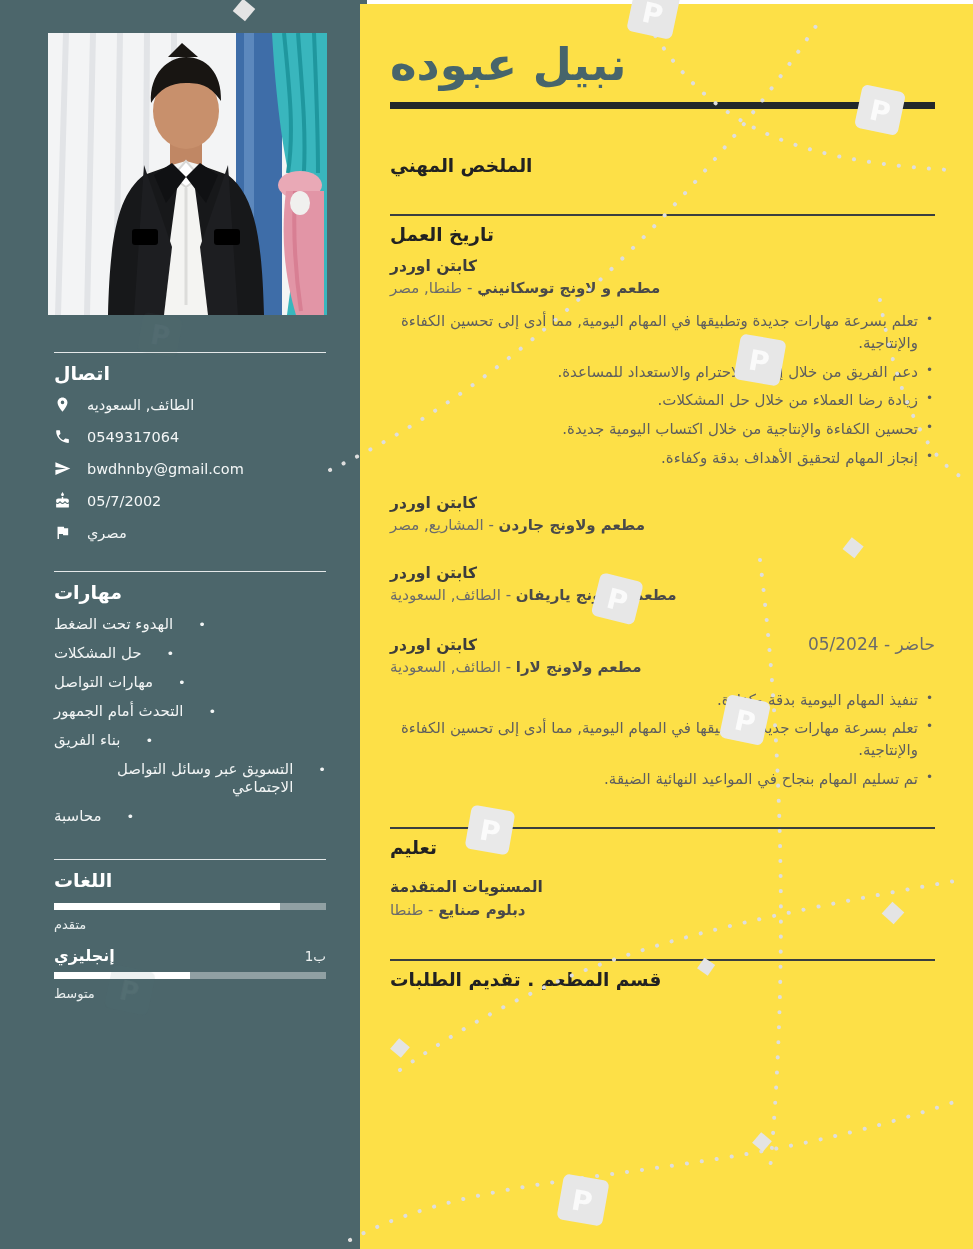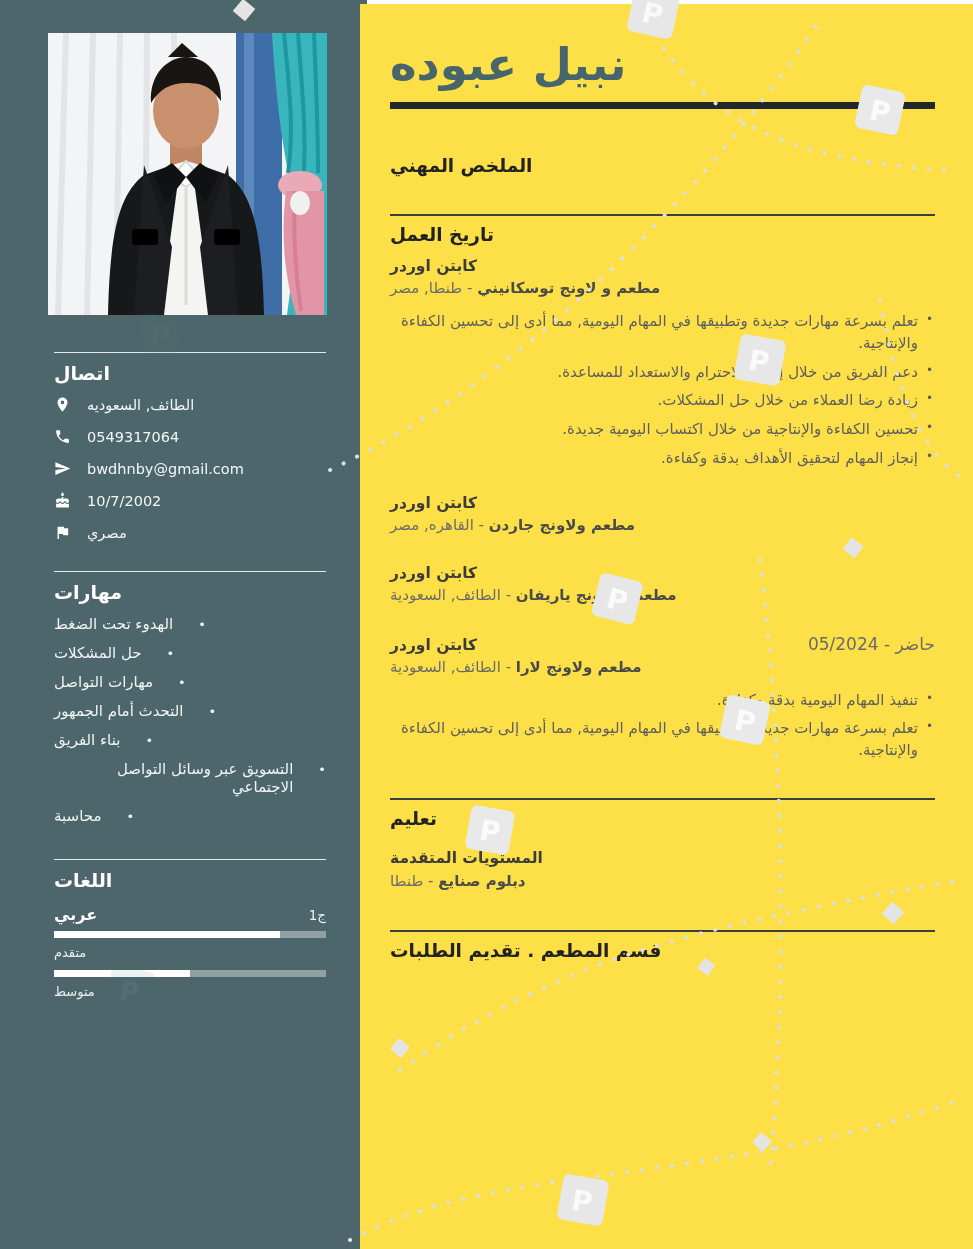--- a/index.html
+++ b/index.html
@@ -127,21 +127,21 @@
             </svg>
           </span>
         <span class="c-tx">bwdhnby@gmail.com</span>
       </div>
       <div class="c-row">
         <span class="c-ic">
             <svg viewBox="0 0 24 24">
               <path d="M12 6c1.11 0 2-.9 2-2 0-.38-.1-.73-.29-1.03L12 0l-1.71 2.97c-.19.3-.29.65-.29 1.03 0 1.1.9 2 2 2zm4.6 9.99l-1.07-1.07-1.08 1.07c-1.3 1.3-3.58 1.31-4.89 0l-1.07-1.07-1.09 1.07C6.75 16.64 5.88 17 4.96 17c-.73 0-1.4-.23-1.96-.61V21c0 .55.45 1 1 1h16c.55 0 1-.45 1-1v-4.61c-.56.38-1.23.61-1.96.61-.92 0-1.79-.36-2.44-1.01zM18 9h-5V7h-2v2H6c-1.66 0-3 1.34-3 3v1.54c0 1.08.88 1.96 1.96 1.96.52 0 1.02-.2 1.38-.57l2.14-2.13 2.13 2.13c.74.74 2.03.74 2.77 0l2.14-2.13 2.13 2.13c.37.37.86.57 1.38.57 1.08 0 1.96-.88 1.96-1.96V12c0-1.66-1.34-3-3-3z"></path>
             </svg>
           </span>
-        <span class="c-tx">10/7/2002</span>
+        <span class="c-tx">05/7/2002</span>
       </div>
       <div class="c-row">
         <span class="c-ic">
             <svg viewBox="0 0 24 24">
               <path d="M14.4 6L14 4H5v17h2v-7h5.6l.4 2h7V6z"></path>
             </svg>
           </span>
         <bdi class="c-tx">مصري</bdi>
       </div>
     </section>
@@ -174,30 +174,30 @@
         </div>
       <div class="skill">
           <bdi>محاسبة</bdi>
           <span class="sdot">•</span>
         </div>
     </section>
 
     <section class="side-section" style="margin-top:34px;">
       <h2 class="side-title" dir="rtl">اللغات</h2>
       <div>
-        <div class="lang-row">
-          <bdi class="lang-name">عربي</bdi>
-          <span class="lang-level" dir="ltr">ج1</span>
-        </div>
         <div class="bar">
             <div class="bar-fill" style="width: 83%;"></div>
           </div>
         <div class="lang-label"><bdi>متقدم</bdi></div>
       </div>
       <div style="margin-top:10px;">
+        <div class="lang-row">
+          <bdi class="lang-name">إنجليزي</bdi>
+          <span class="lang-level" dir="ltr">ب1</span>
+        </div>
         <div class="bar">
             <div class="bar-fill" style="width: 50%;"></div>
           </div>
         <div class="lang-label"><bdi>متوسط</bdi></div>
       </div>
     </section>
   </div>
 </aside>
 
 <main class="main">
@@ -223,39 +223,40 @@
           <li>زيادة رضا العملاء من خلال حل المشكلات.</li>
           <li>تحسين الكفاءة والإنتاجية من خلال اكتساب اليومية جديدة.</li>
           <li>إنجاز المهام لتحقيق الأهداف بدقة وكفاءة.</li>
         </ul>
       </div>
 
       <div class="job">
         <div class="job-head">
           <span class="job-title" dir="rtl">كابتن اوردر</span>
         </div>
-        <div class="job-loc"><b>مطعم ولاونج جاردن</b><span> - </span><span>القاهره, مصر</span></div>
+        <div class="job-loc"><b>مطعم ولاونج جاردن</b><span> - </span><span>المشاريع, مصر</span></div>
       </div>
 
       <div class="job" style="margin-top:30px;">
         <div class="job-head">
           <span class="job-title" dir="rtl">كابتن اوردر</span>
         </div>
         <div class="job-loc"><b>مطعم و لاونج ياريفان</b><span> - </span><span>الطائف, السعودية</span></div>
       </div>
 
       <div class="job" style="margin-top:30px;">
         <div class="job-head">
           <span class="job-title" dir="rtl">كابتن اوردر</span>
           <span class="job-date">حاضر - 05/2024</span>
         </div>
         <div class="job-loc"><b>مطعم ولاونج لارا</b><span> - </span><span>الطائف, السعودية</span></div>
         <ul class="blts">
           <li>تنفيذ المهام اليومية بدقة وكفاءة.</li>
           <li>تعلم بسرعة مهارات جديدة وتطبيقها في المهام اليومية, مما أدى إلى تحسين الكفاءة والإنتاجية.</li>
+          <li>تم تسليم المهام بنجاح في المواعيد النهائية الضيقة.</li>
         </ul>
       </div>
     </section>
 
     <section class="sec ruled" style="margin-top:36px;">
       <h2 class="sec-title" dir="rtl">تعليم</h2>
       <div class="edu-school" dir="rtl">المستويات المتقدمة</div>
       <div class="edu-line"><b>دبلوم صنايع</b><span> - </span><span>طنطا</span></div>
     </section>
 

